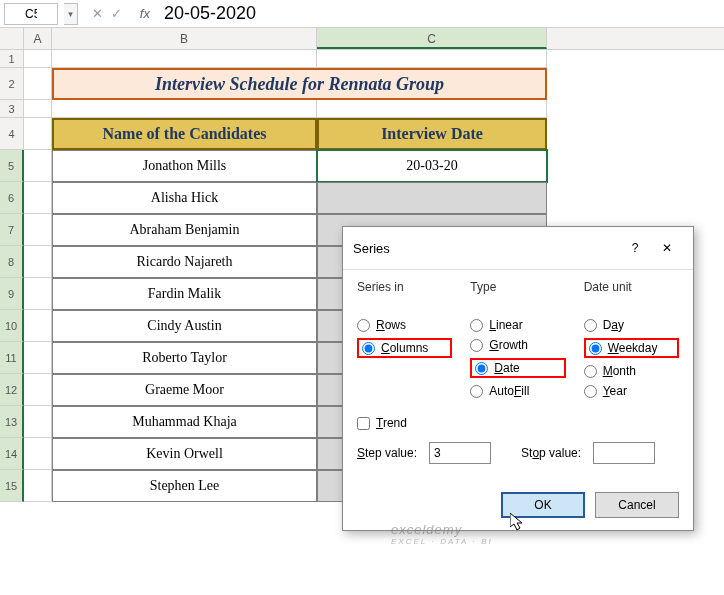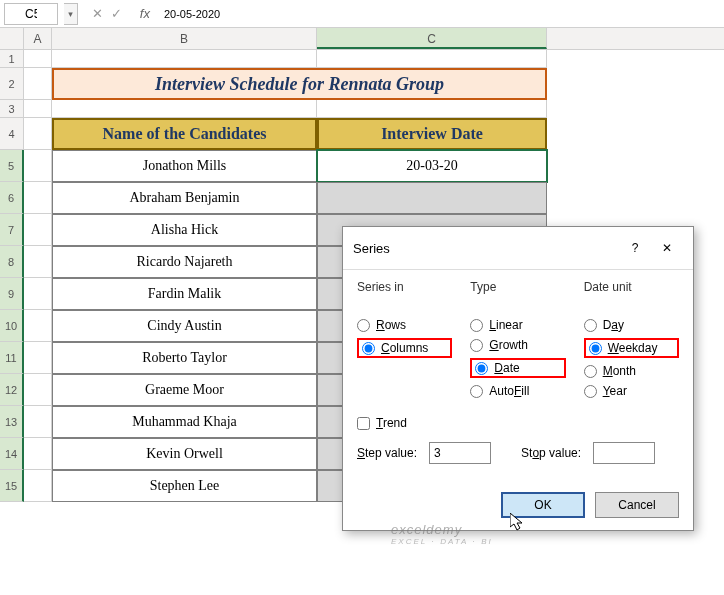--- a/index.html
+++ b/index.html
@@ -3,21 +3,21 @@
 <meta charset="utf-8">
 <style>
 * { box-sizing: border-box; margin: 0; padding: 0; font-family: "Segoe UI", Arial, sans-serif; }
 body { background: #fff; width: 724px; height: 595px; overflow: hidden; position: relative; }
 
 .name-box-bar { display: flex; align-items: center; height: 28px; border-bottom: 1px solid #d0d0d0; background: #fff; padding: 2px 4px; gap: 6px; }
 .name-box { width: 54px; height: 22px; border: 1px solid #c0c0c0; padding: 2px 20px; font-size: 12px; background: #fff; }
 .nb-dd { width: 14px; height: 22px; border: 1px solid #c0c0c0; border-left: none; display: flex; align-items: center; justify-content: center; font-size: 9px; color: #666; background: #f5f5f5; }
 .fx-icons { display: flex; gap: 8px; padding: 0 8px; color: #999; font-size: 13px; }
 .fx-label { font-style: italic; font-size: 13px; color: #666; padding: 0 4px; }
-.formula-input { flex: 1; border: none; font-size: 11px; padding: 2px 4px; outline: none; }
+.formula-input { flex: 1; border: none; font-size: 18px; padding: 2px 4px; outline: none; }
 
 .sheet { position: relative; }
 .col-headers { display: flex; height: 22px; background: #f3f2f1; border-bottom: 1px solid #d0d0d0; }
 .corner { width: 24px; border-right: 1px solid #d0d0d0; }
 .ch { border-right: 1px solid #d0d0d0; text-align: center; font-size: 12px; color: #555; line-height: 22px; }
 .ch-A { width: 28px; }
 .ch-B { width: 265px; }
 .ch-C { width: 230px; background: #d8e8d0; border-bottom: 2px solid #217346; }
 
 .grid { display: flex; }
@@ -124,26 +124,26 @@
         <div class="cell c-B header-cell">Name of the Candidates</div>
         <div class="cell c-C header-cell">Interview Date</div>
       </div>
       <div class="row">
           <div class="cell c-A"></div>
           <div class="cell c-B data-cell">Jonathon Mills</div>
           <div class="cell c-C data-cell active-cell">20-03-20</div>
         </div>
       <div class="row">
           <div class="cell c-A"></div>
+          <div class="cell c-B data-cell">Alisha Hick</div>
+          <div class="cell c-C data-cell sel-range"></div>
+        </div>
+      <div class="row">
+          <div class="cell c-A"></div>
           <div class="cell c-B data-cell">Abraham Benjamin</div>
-          <div class="cell c-C data-cell sel-range"></div>
-        </div>
-      <div class="row">
-          <div class="cell c-A"></div>
-          <div class="cell c-B data-cell">Alisha Hick</div>
           <div class="cell c-C data-cell sel-range"></div>
         </div>
       <div class="row">
           <div class="cell c-A"></div>
           <div class="cell c-B data-cell">Ricardo Najareth</div>
           <div class="cell c-C data-cell sel-range"></div>
         </div>
       <div class="row">
           <div class="cell c-A"></div>
           <div class="cell c-B data-cell">Fardin Malik</div>

